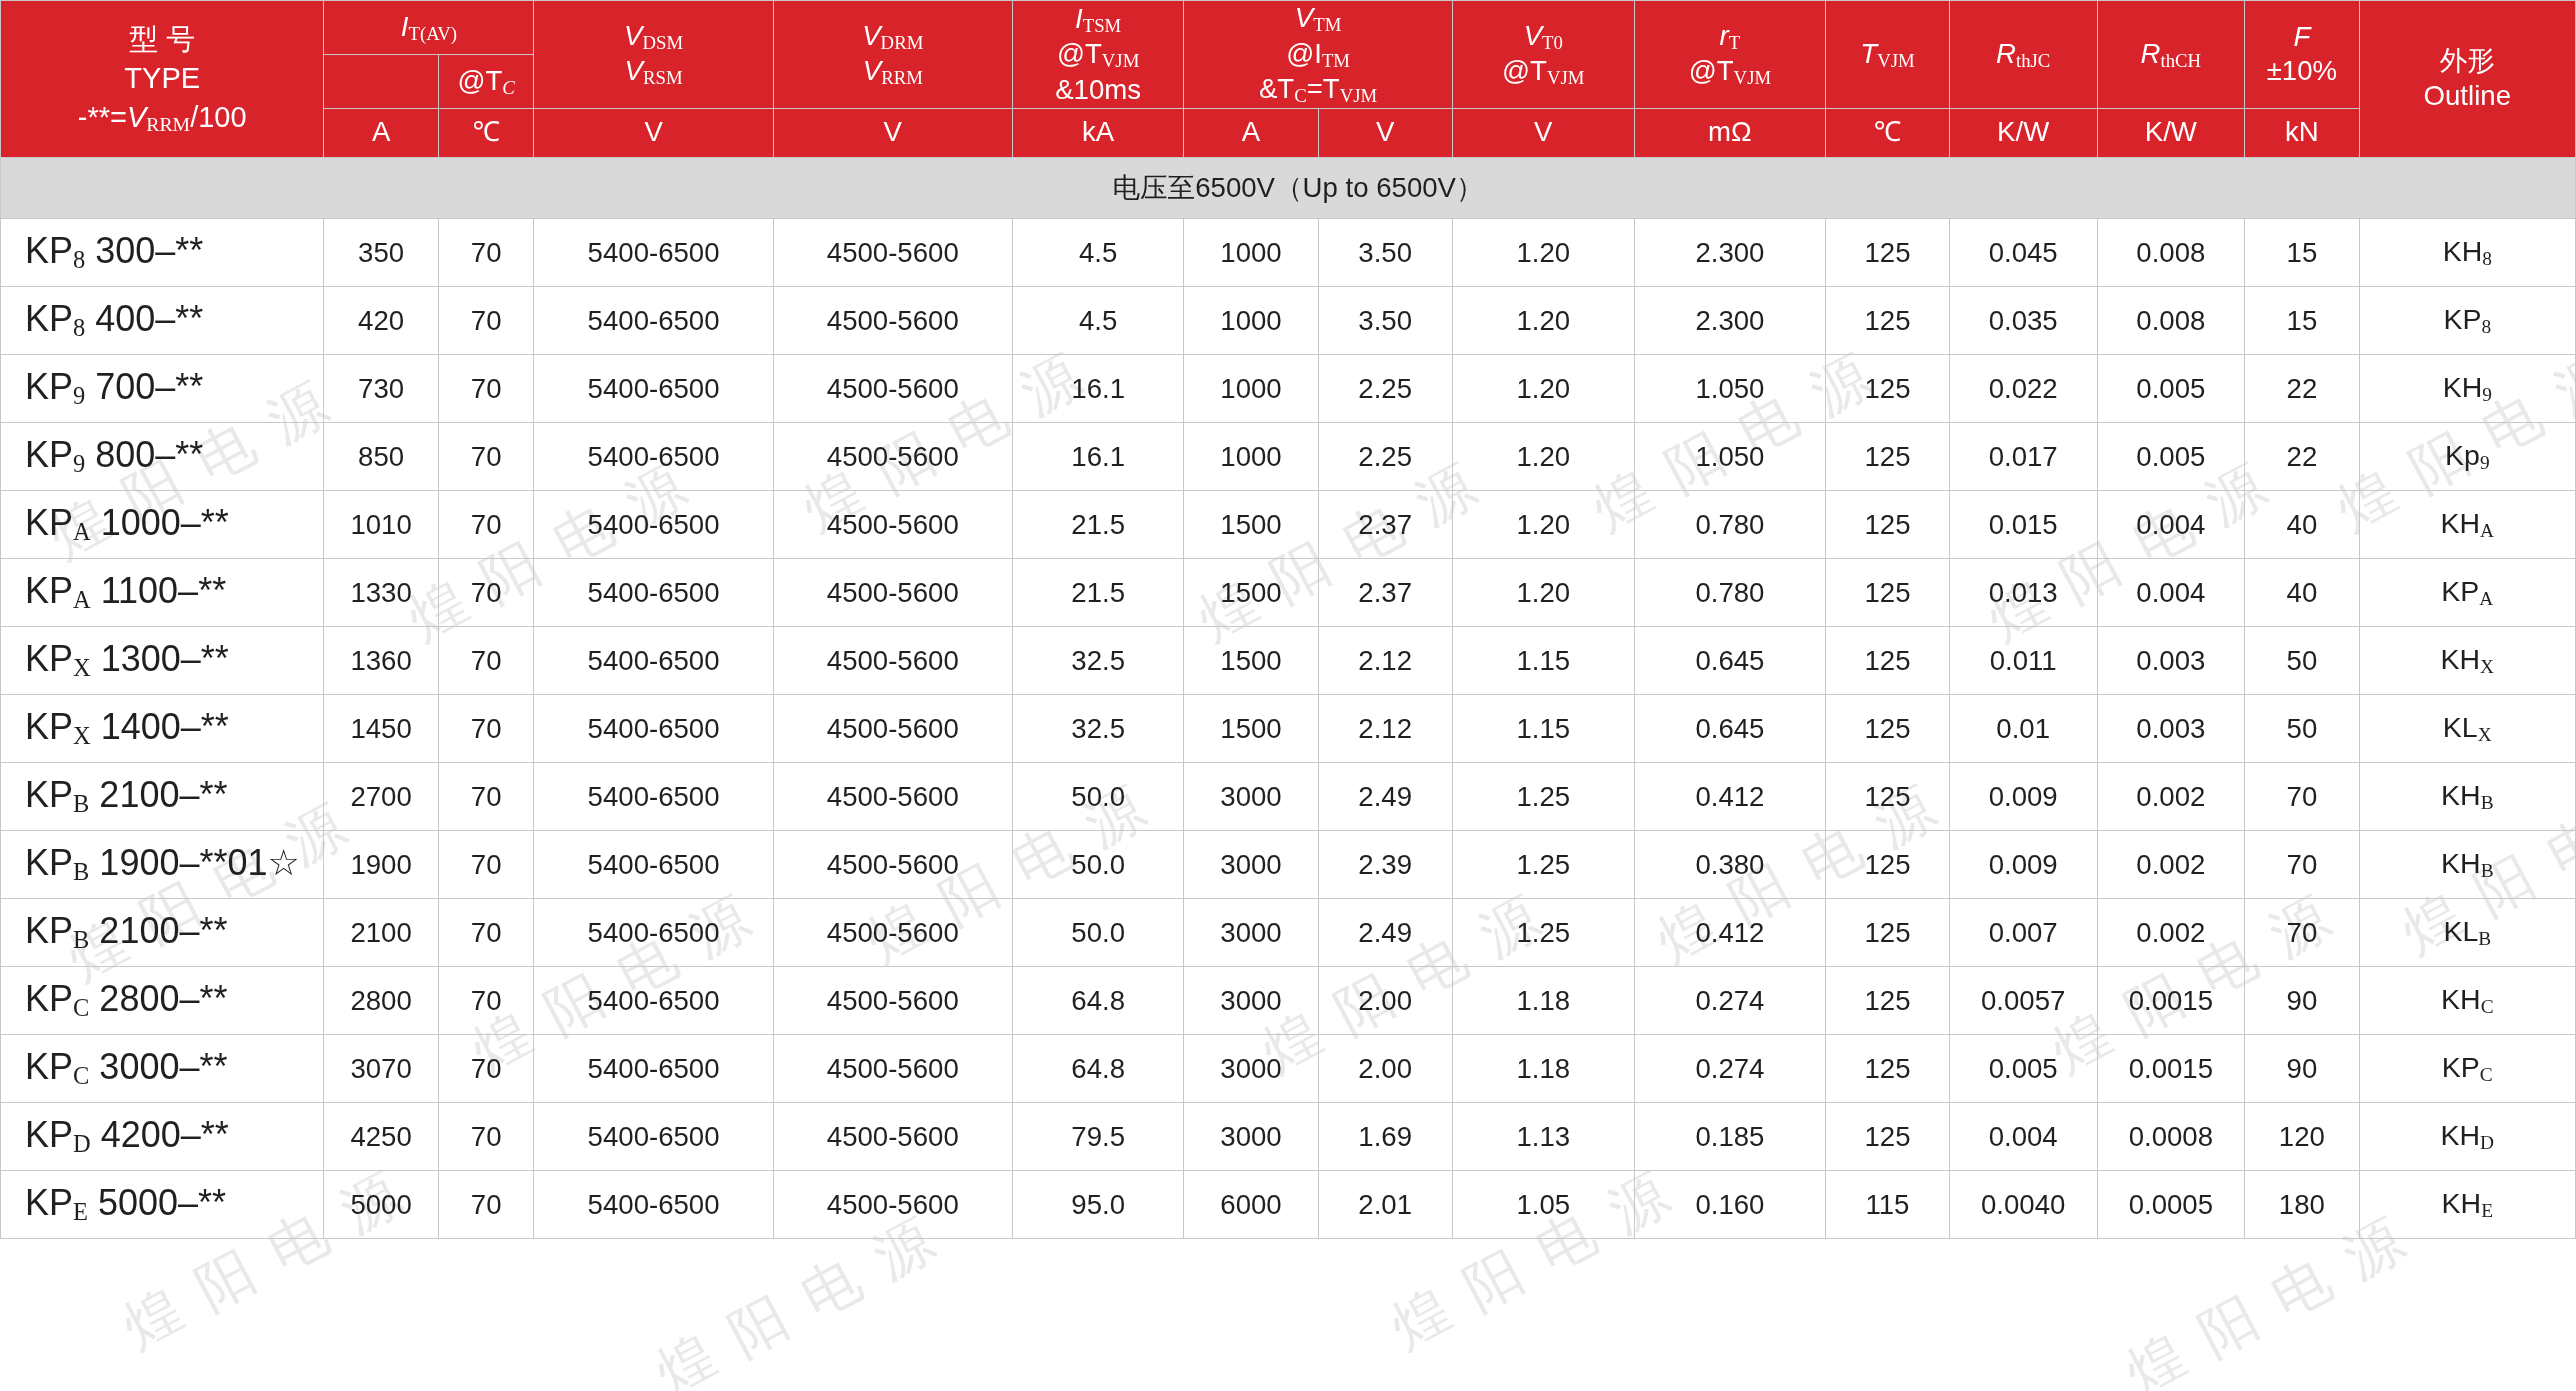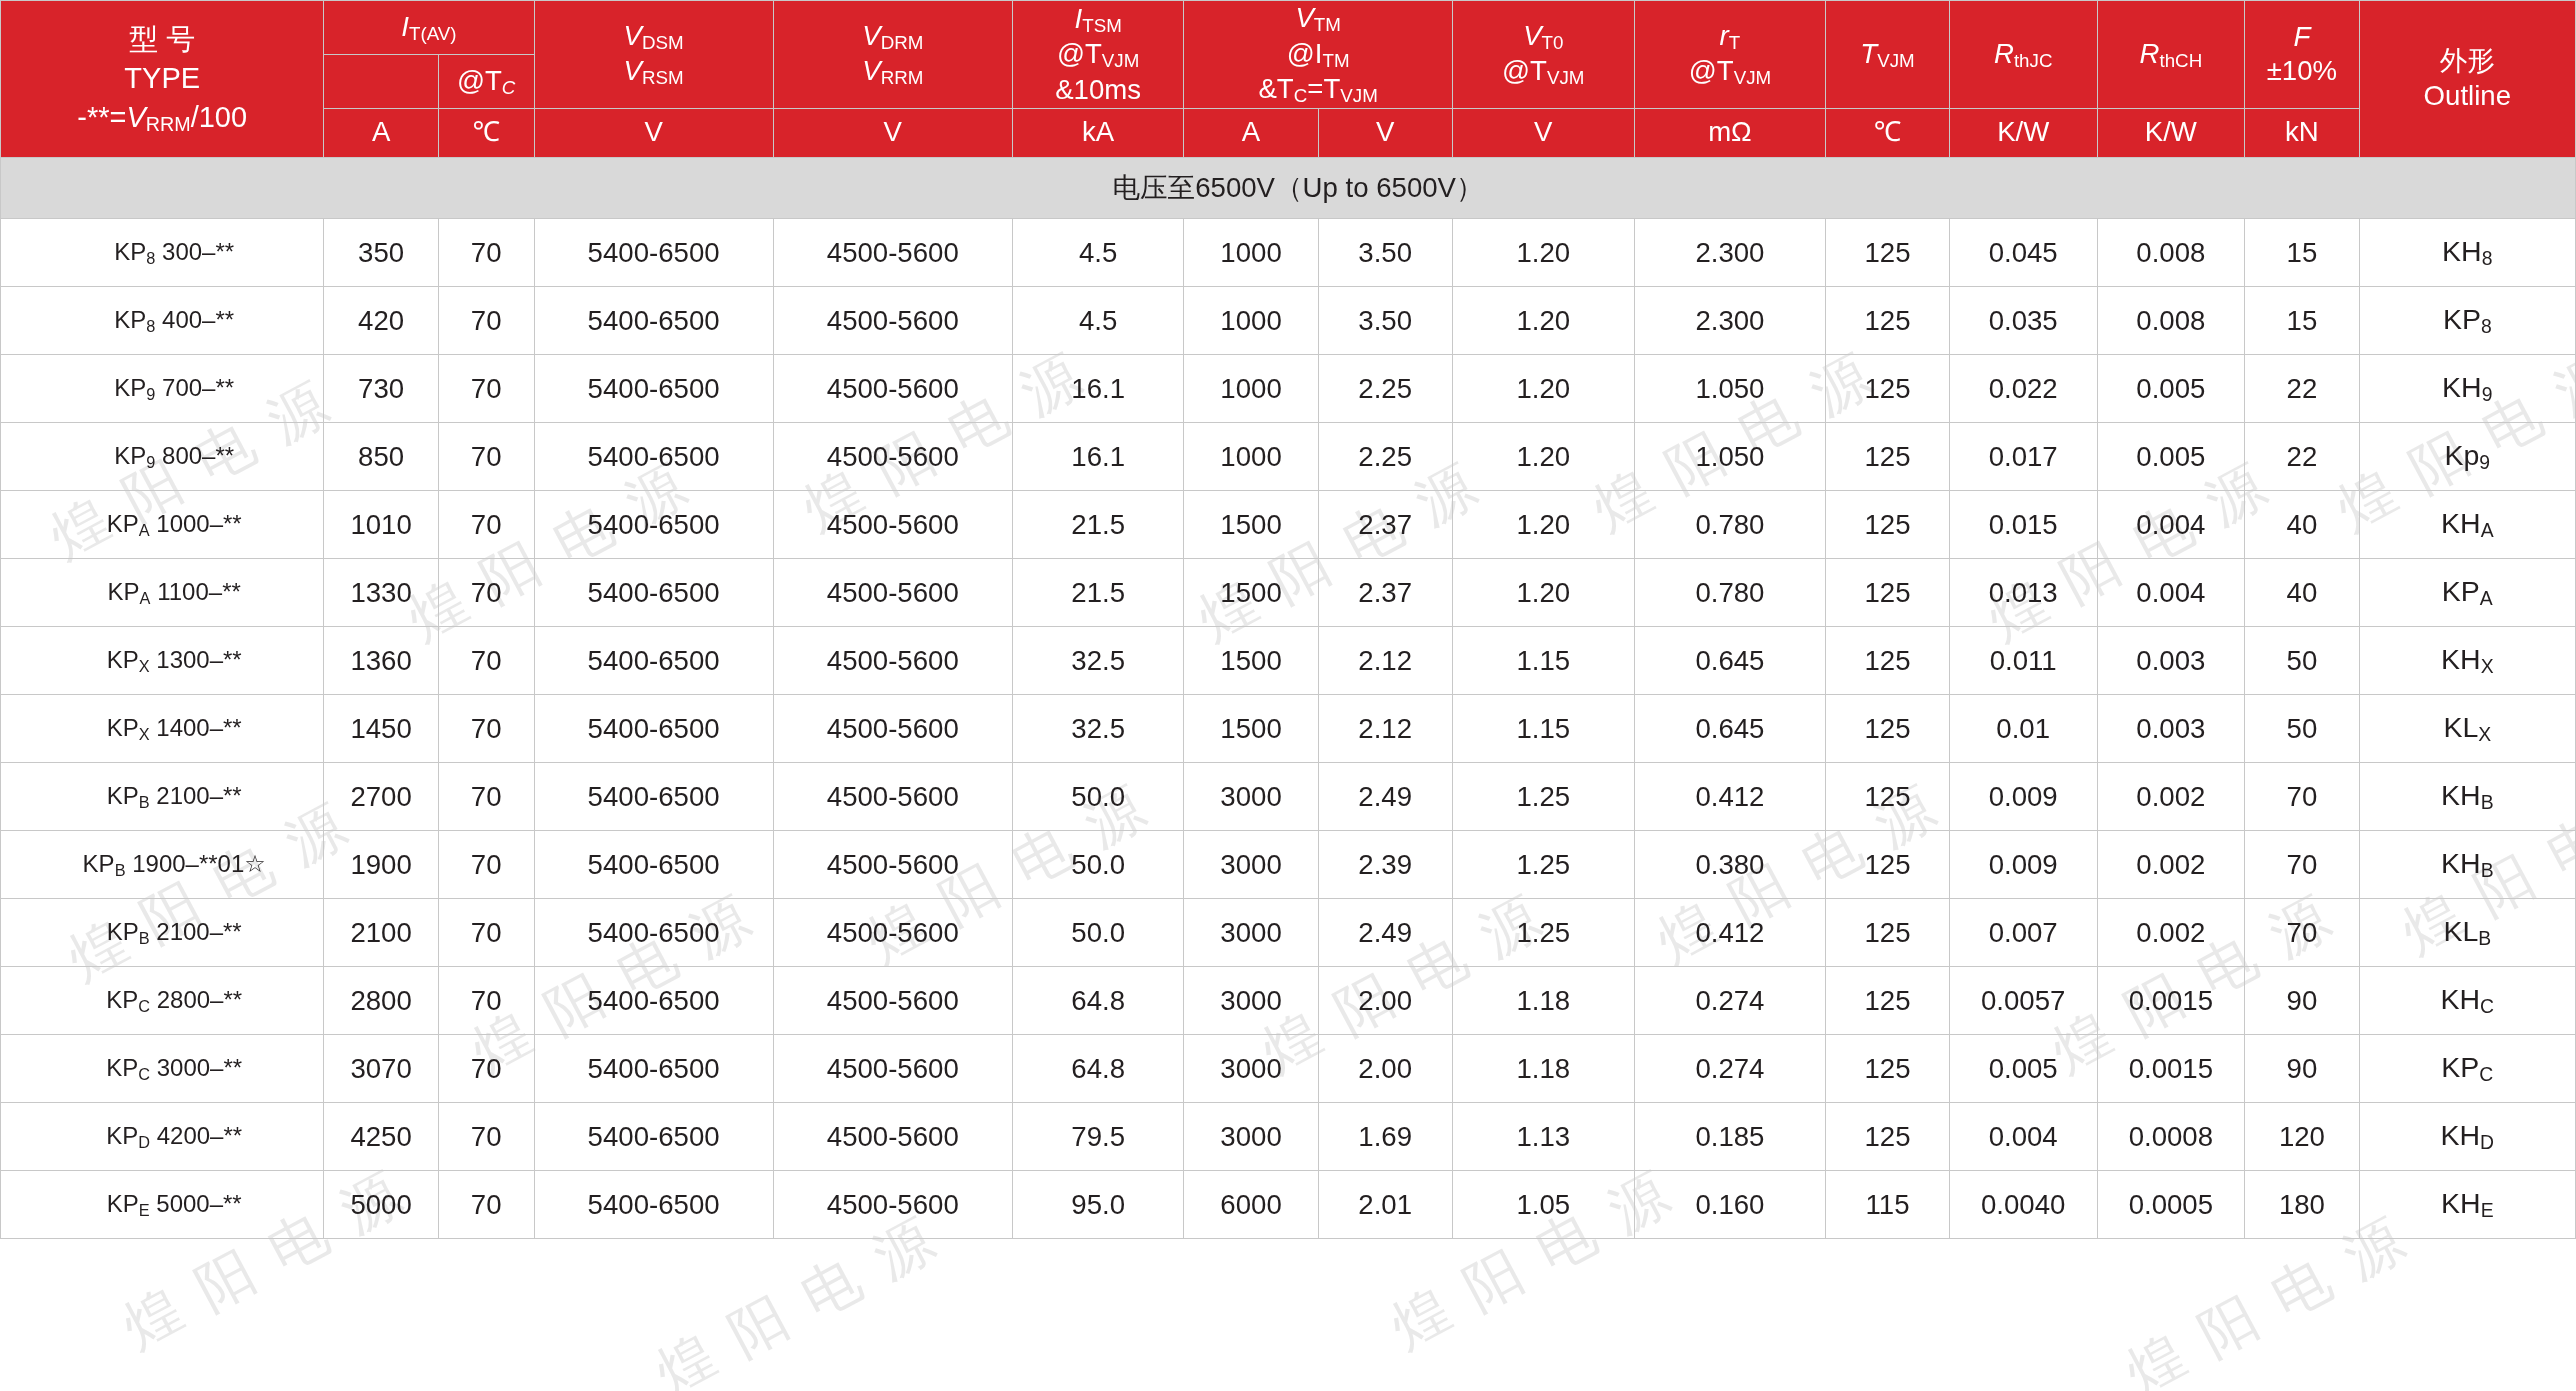--- a/index.html
+++ b/index.html
@@ -43,44 +43,44 @@
     line-height: 1.25;
   }
   thead th.typecell {
     font-size: 29px;
     line-height: 1.35;
   }
   thead th.unit {
     font-size: 27.6px;
     height: 48px;
   }
-  .sub { font-size: 0.68em; vertical-align: -0.22em; }
+  .sub { font-size: 0.68em; vertical-align: -0.22em; font-family: Liberation Serif, serif; }
   .ital { font-style: italic; }
   .stack { display: block; }
   .tiny-gap { height: 5.5px; }
 
   tr.section td {
     background: #d9d9d9;
     color: #231f20;
     font-size: 27.6px;
     text-align: center;
     padding: 9.2px 0 9.2px 20px;
     height: 42px;
     border: 1.8px solid #c8c8c8;
   }
   tbody.body tr td {
     height: 67px;
     font-size: 27.6px;
     color: #231f20;
     background: transparent;
   }
   tbody.body td.type {
-    text-align: center;
+    text-align: left;
     padding-left: 24px;
-    font-size: 24px;
+    font-size: 36px;
   }
   tbody.body td.outline {
     font-size: 28.5px;
     margin-top: 24px;
   }
   
   .wm-layer {
     position: absolute;
     inset: 0;
     z-index: 1;

